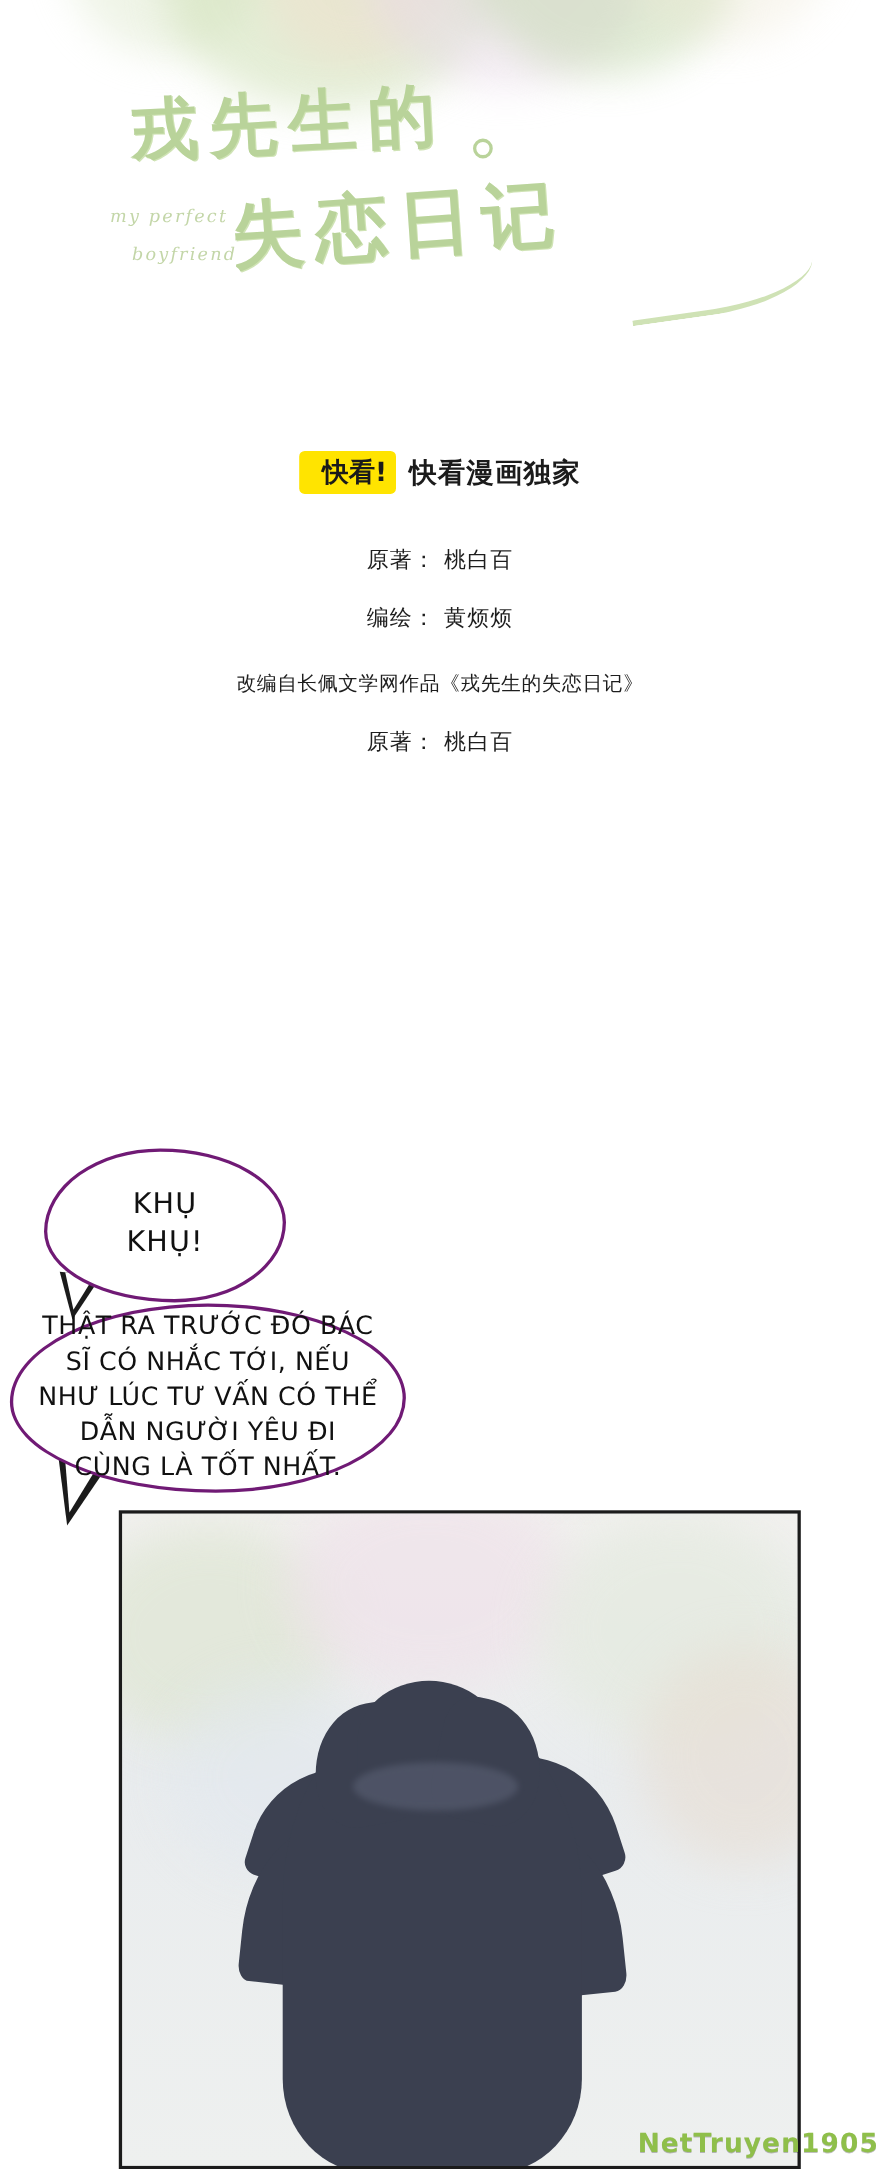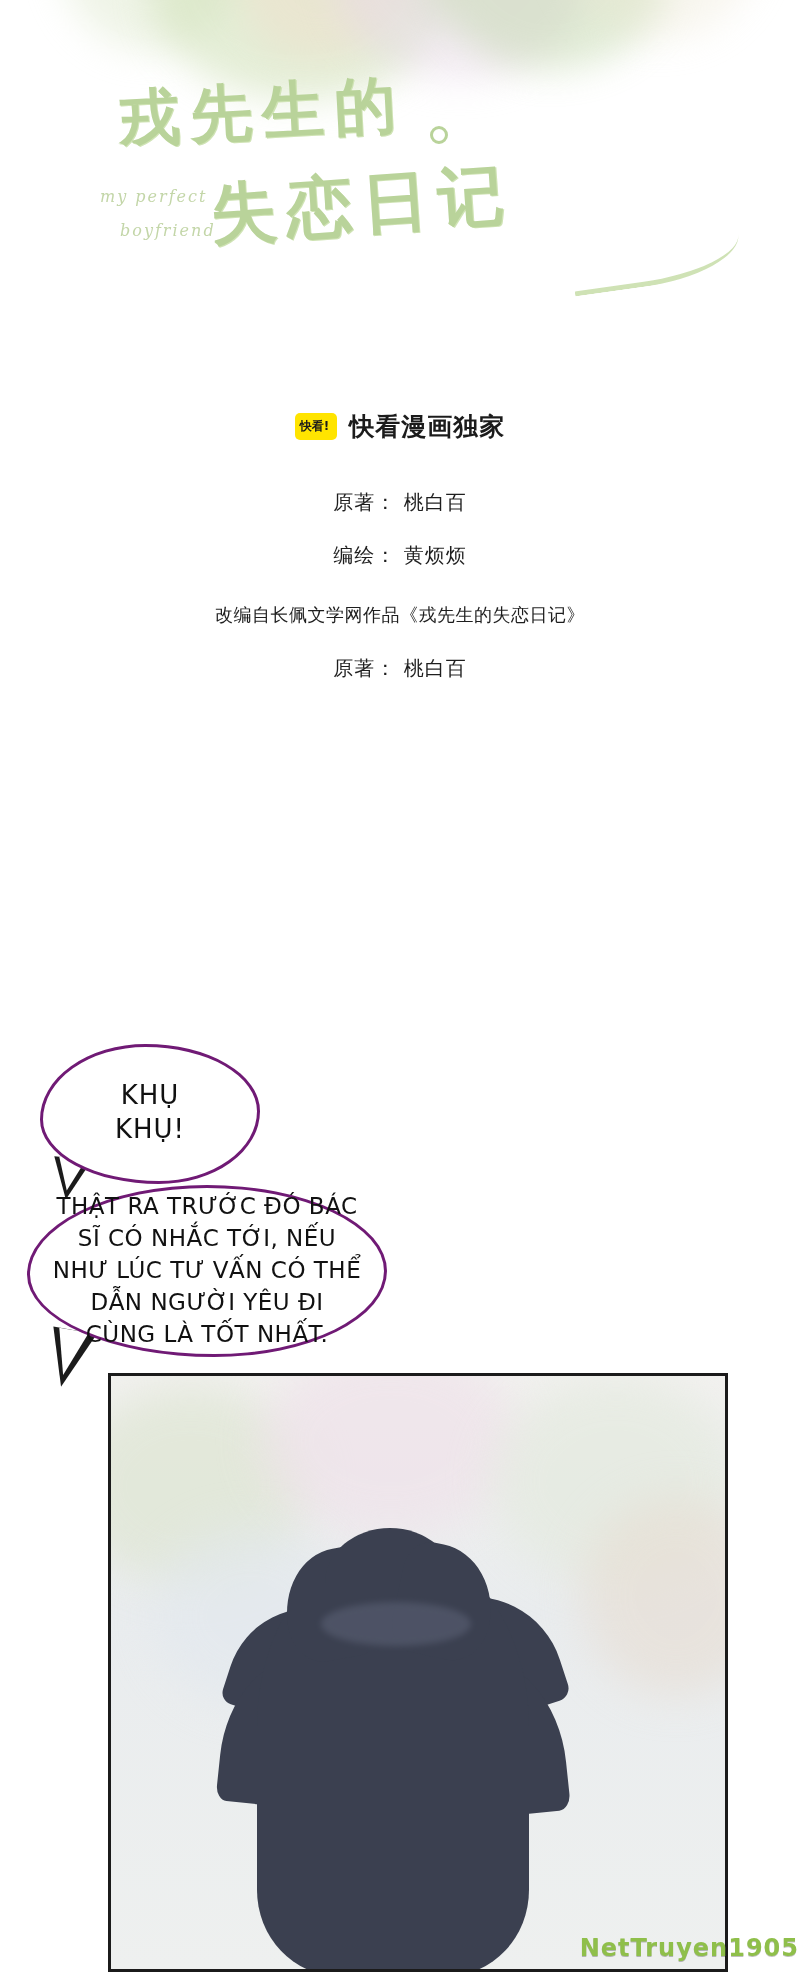--- a/index.html
+++ b/index.html
@@ -117,23 +117,23 @@
     align-items: center;
     justify-content: center;
     gap: 12px;
     margin-bottom: 46px;
   }
   .brand-badge {
     background: #ffe400;
     color: #1a1a1a;
     font-family: "DejaVu Sans", sans-serif;
     font-weight: 700;
-    font-size: 12px;
+    font-size: 24px;
     line-height: 1;
-    padding: 7px 8px 8px 5px;
+    padding: 7px 8px 8px 21px;
     border-radius: 5px;
     letter-spacing: 0px;
   }
   .brand-text {
     font-family: "DejaVu Sans", sans-serif;
     font-size: 25px;
     font-weight: 700;
     color: #1b1b1b;
     letter-spacing: 1px;
   }
@@ -190,21 +190,21 @@
   .tail-small::after {
     content: "";
     position: absolute;
     left: -11px; top: -42px;
     border-left: 11px solid transparent;
     border-right: 16px solid transparent;
     border-top: 33px solid #ffffff;
   }
 
   .bubble-big {
-    left: 27px;
+    left: 9px;
     top: 1185px;
     width: 360px;
     height: 172px;
     border-radius: 50% 50% 48% 52% / 52% 50% 50% 48%;
     font-size: 23px;
     line-height: 32px;
     letter-spacing: .5px;
   }
   .bubble-big .txt { padding: 0 22px; transform: translateY(-1px); }
   .tail-big {

